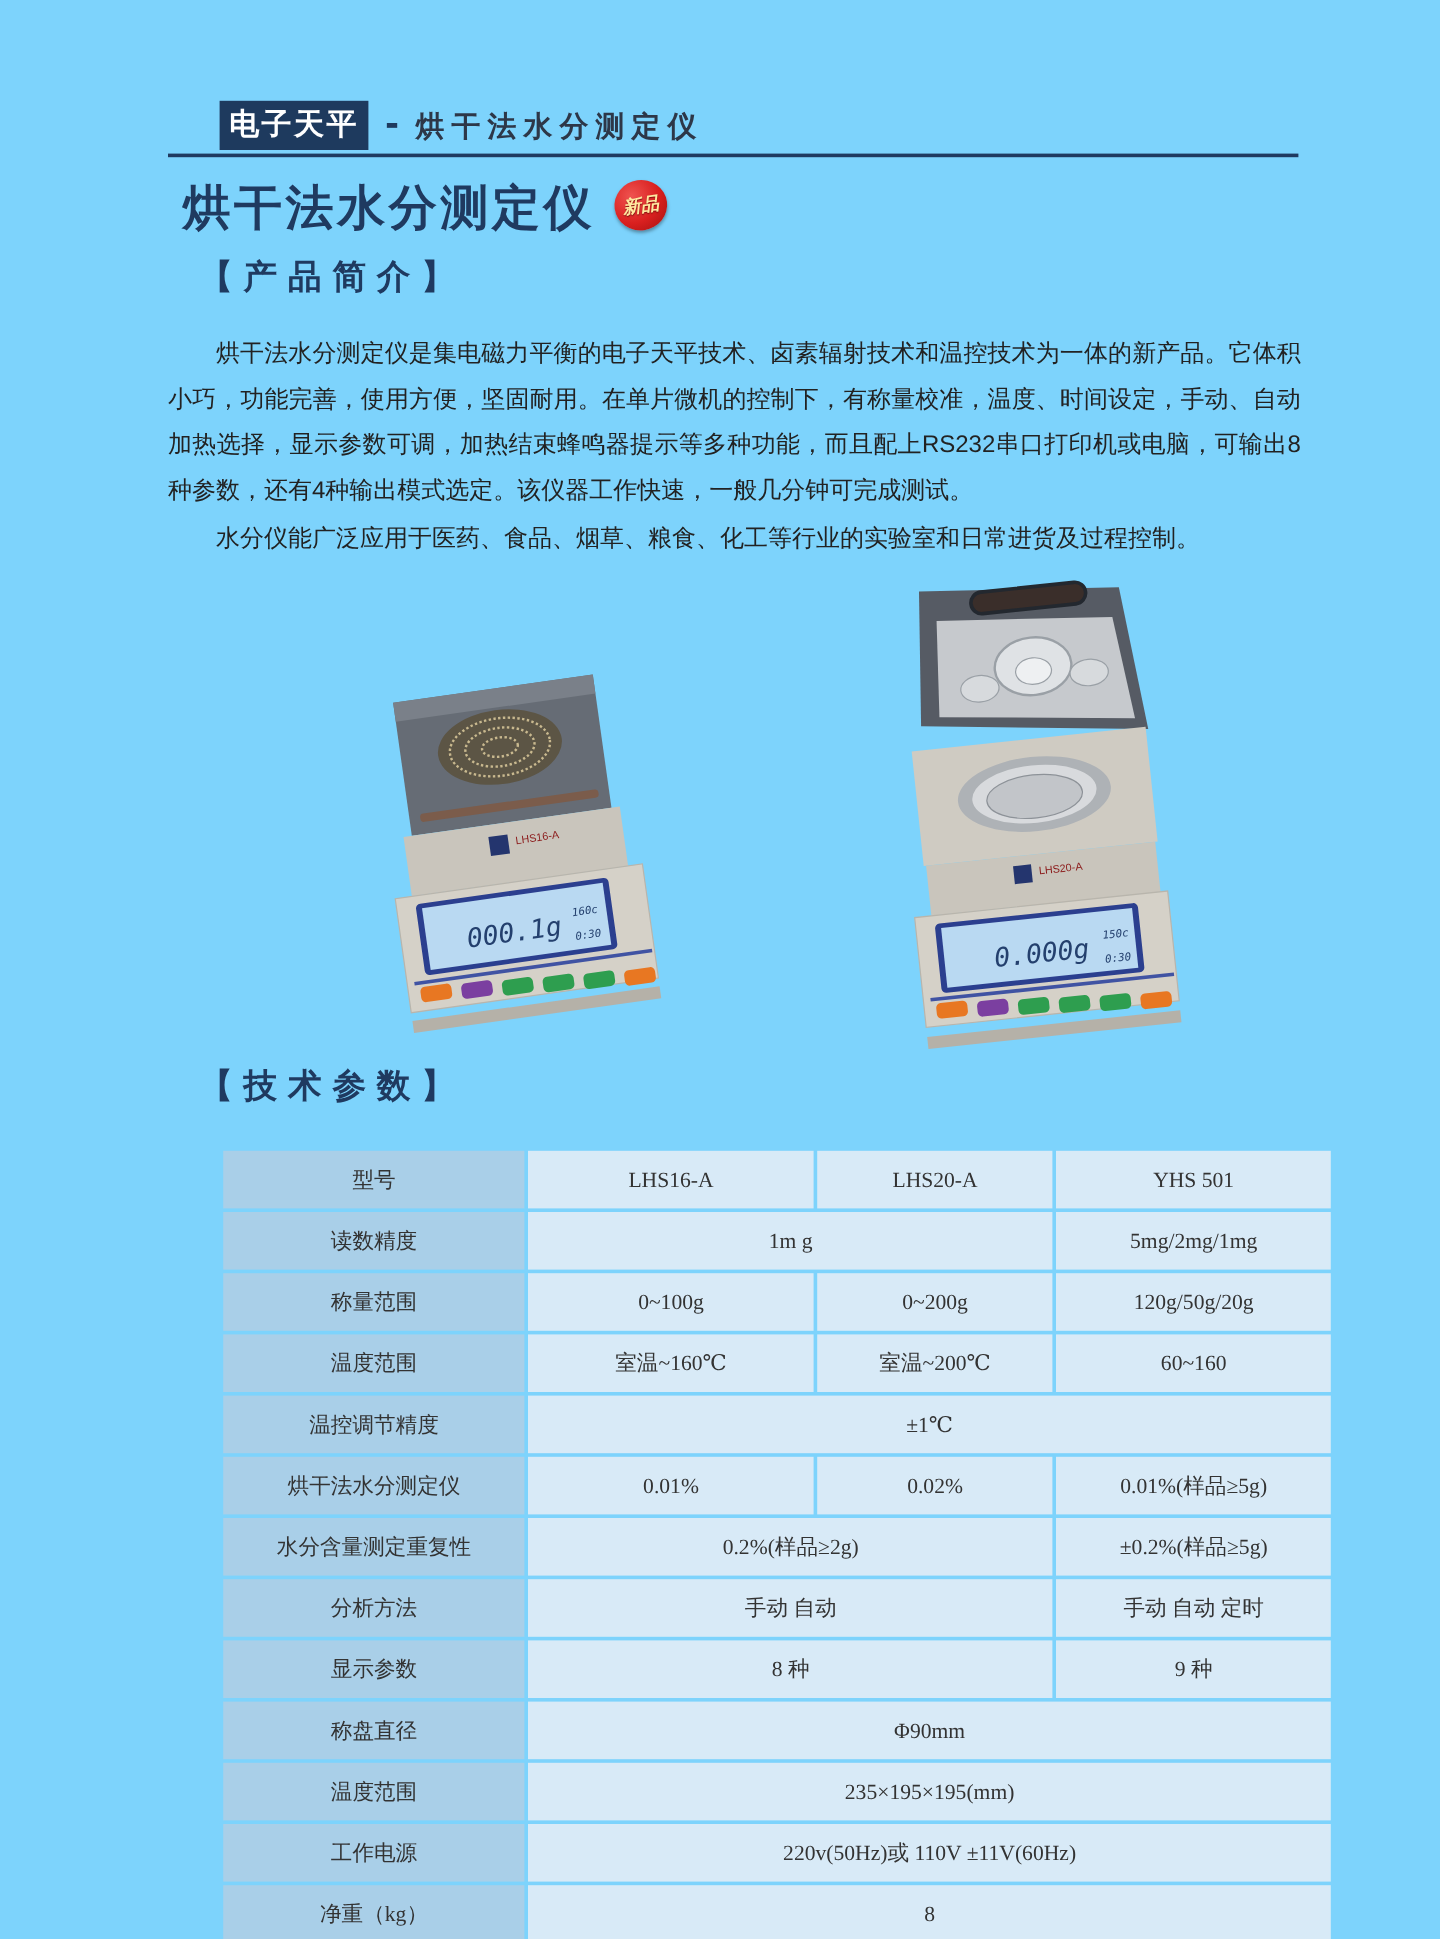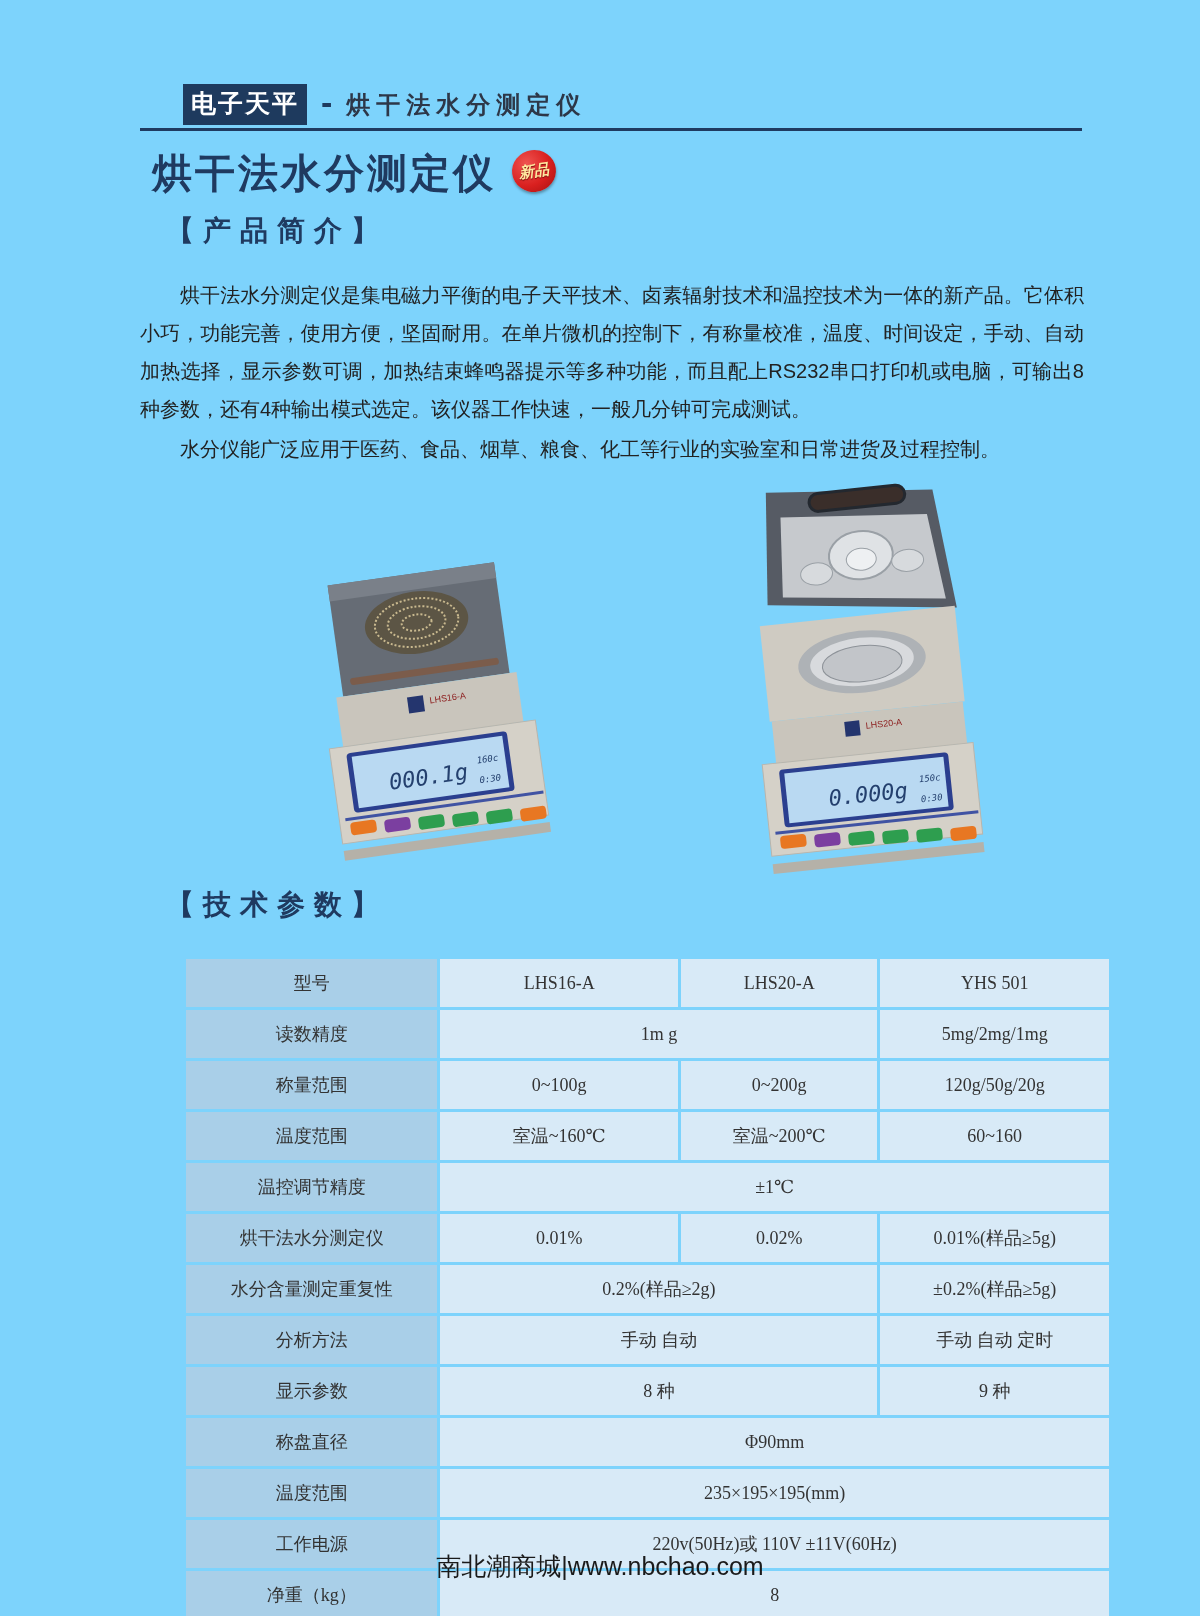--- a/index.html
+++ b/index.html
@@ -207,15 +207,14 @@
       <td class="lbl">工作电源</td>
       <td class="val" colspan="3">220v(50Hz)或 110V ±11V(60Hz)</td>
     </tr>
     <tr>
       <td class="lbl">净重（kg）</td>
       <td class="val" colspan="3">8</td>
     </tr>
   </tbody>
     </table>
 
-  <div class="footer">南北潮商城|www.nbchao.com</div>
 
 </div>
 
 </body></html>

